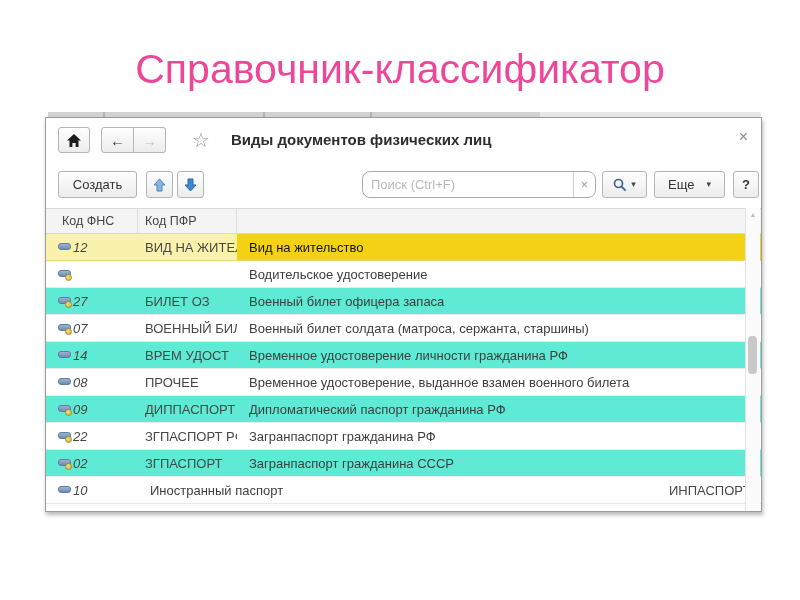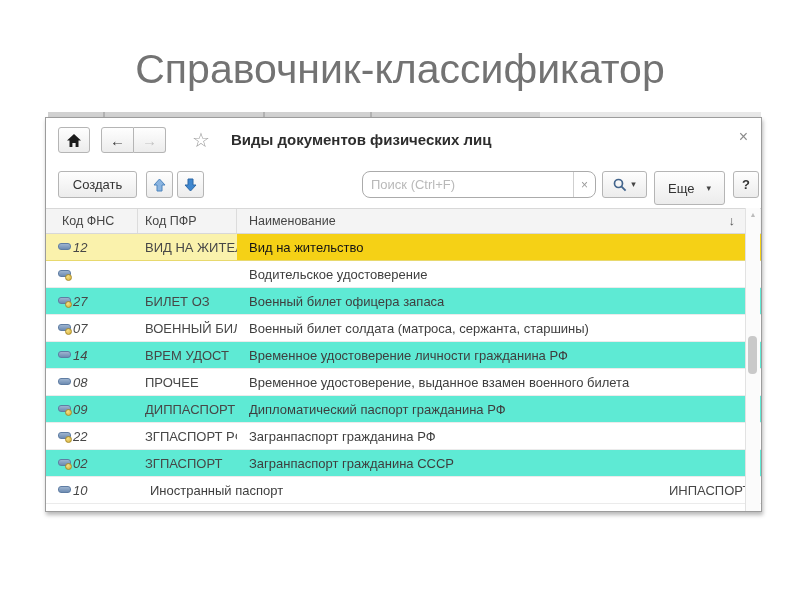--- a/index.html
+++ b/index.html
@@ -1,18 +1,18 @@
 <!DOCTYPE html>
 <html><head>
 <meta charset="utf-8">
 <style>
   html,body{margin:0;padding:0;}
   body{width:800px;height:600px;background:#fff;font-family:"Liberation Sans",sans-serif;overflow:hidden;}
   .slide{position:relative;width:800px;height:600px;background:#fff;}
-  .slide-title{position:absolute;top:46px;left:0;width:100%;text-align:center;font-size:41px;font-weight:400;color:#737373;margin:0;letter-spacing:0px;}
+  .slide-title{position:absolute;top:46px;left:0;width:100%;text-align:center;font-size:41px;font-weight:400;color:#ec4899;margin:0;letter-spacing:0px;}
 
   
   .tabstrip{position:absolute;left:48px;top:112px;width:713px;height:5px;
     background:linear-gradient(to right,#d1d1d1 0,#d1d1d1 492px,#e8e8e8 492px,#e8e8e8 100%);}
   .tabstrip .tick{position:absolute;top:0;width:2px;height:5px;background:#b2b2b2;}
 
   
   .window{position:absolute;left:45px;top:117px;width:717px;height:395px;background:#fff;
     border:1px solid #9c9c9c;box-sizing:border-box;box-shadow:1px 3px 4px rgba(0,0,0,.28);}
 
@@ -37,21 +37,21 @@
   .create-btn{position:absolute;left:12px;top:3px;width:79px;height:27px;}
   .arr-btn{position:absolute;top:3px;width:27px;height:27px;padding:0;}
   .up-btn{left:100px;}
   .down-btn{left:131px;}
   .search-box{position:absolute;left:316px;top:3px;width:234px;height:27px;box-sizing:border-box;
     border:1px solid #ababab;border-radius:8px;background:#fff;display:flex;align-items:stretch;}
   .search-input{flex:1;border:none;outline:none;padding:0 8px;font-size:13px;color:#444;background:transparent;font-family:"Liberation Sans",sans-serif;min-width:0;}
   .search-input::placeholder{color:#b9b9b9;}
   .search-clear{width:21px;display:flex;align-items:center;justify-content:center;border-left:1px solid #cfcfcf;color:#9a9a9a;font-size:12px;cursor:pointer;}
   .mag-btn{position:absolute;left:556px;top:3px;width:45px;height:27px;gap:4px;}
-  .more-btn{position:absolute;left:608px;top:3px;width:71px;height:34px;gap:12px;}
+  .more-btn{position:absolute;left:608px;top:3px;width:71px;height:27px;gap:12px;}
   .help-btn{position:absolute;left:687px;top:3px;width:26px;height:27px;font-weight:bold;}
   .caret{font-size:9px;color:#444;line-height:9px;}
 
   
   .table{position:absolute;left:0;top:90px;width:100%;bottom:0;}
   .thead{position:absolute;left:0;top:0;width:100%;height:26px;background:#f4f4f4;
     border-top:1px solid #d8d8d8;border-bottom:1px solid #d8d8d8;box-sizing:border-box;
     display:flex;font-size:12.5px;color:#454545;}
   .th{display:flex;align-items:center;box-sizing:border-box;border-right:1px solid #dcdcdc;text-align:right;}
   .th1{width:92px;padding-left:16px;}
@@ -147,24 +147,20 @@
         <span class="caret">▾</span>
       </button>
 
       <button class="btn help-btn">?</button>
     </div>
 
     <div class="table">
       <div class="thead">
         <div class="th th1">Код ФНС</div>
         <div class="th th2">Код ПФР</div>
-        <div class="th th3">
-          <span>Наименование</span>
-          <span class="sort-arrow">↓</span>
-        </div>
       </div>
       <div class="tbody">
           <div class="row selected">
             <div class="cell c1">
               <span class="item-ico">
                 <span class="dash"></span>
               </span>
               <span class="fns">12</span>
             </div>
             <div class="cell c2">ВИД НА ЖИТЕЛЬ</div>

